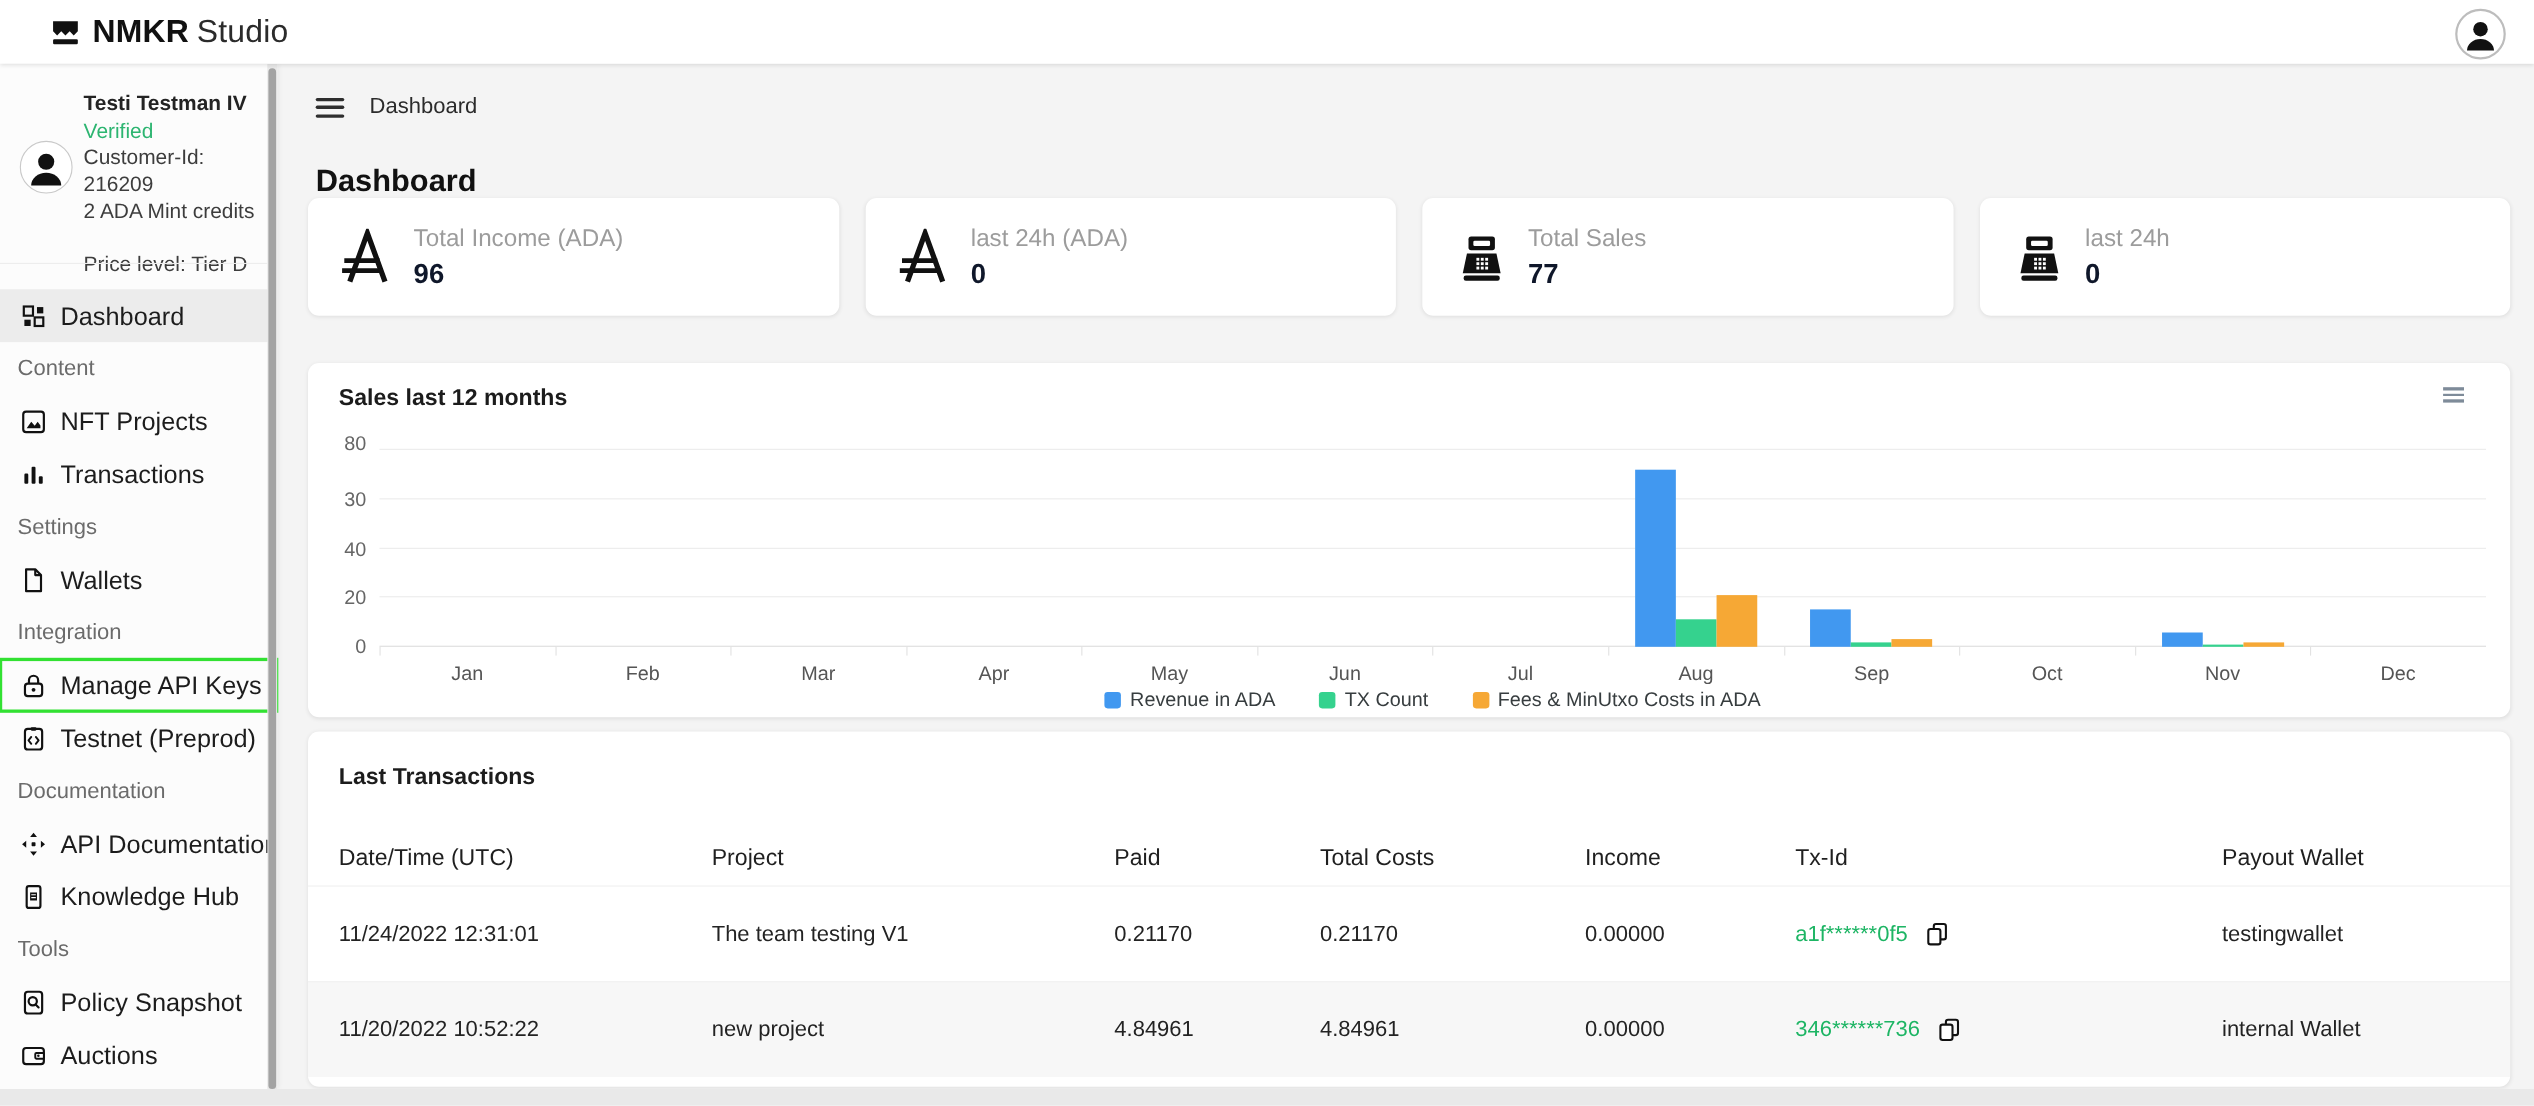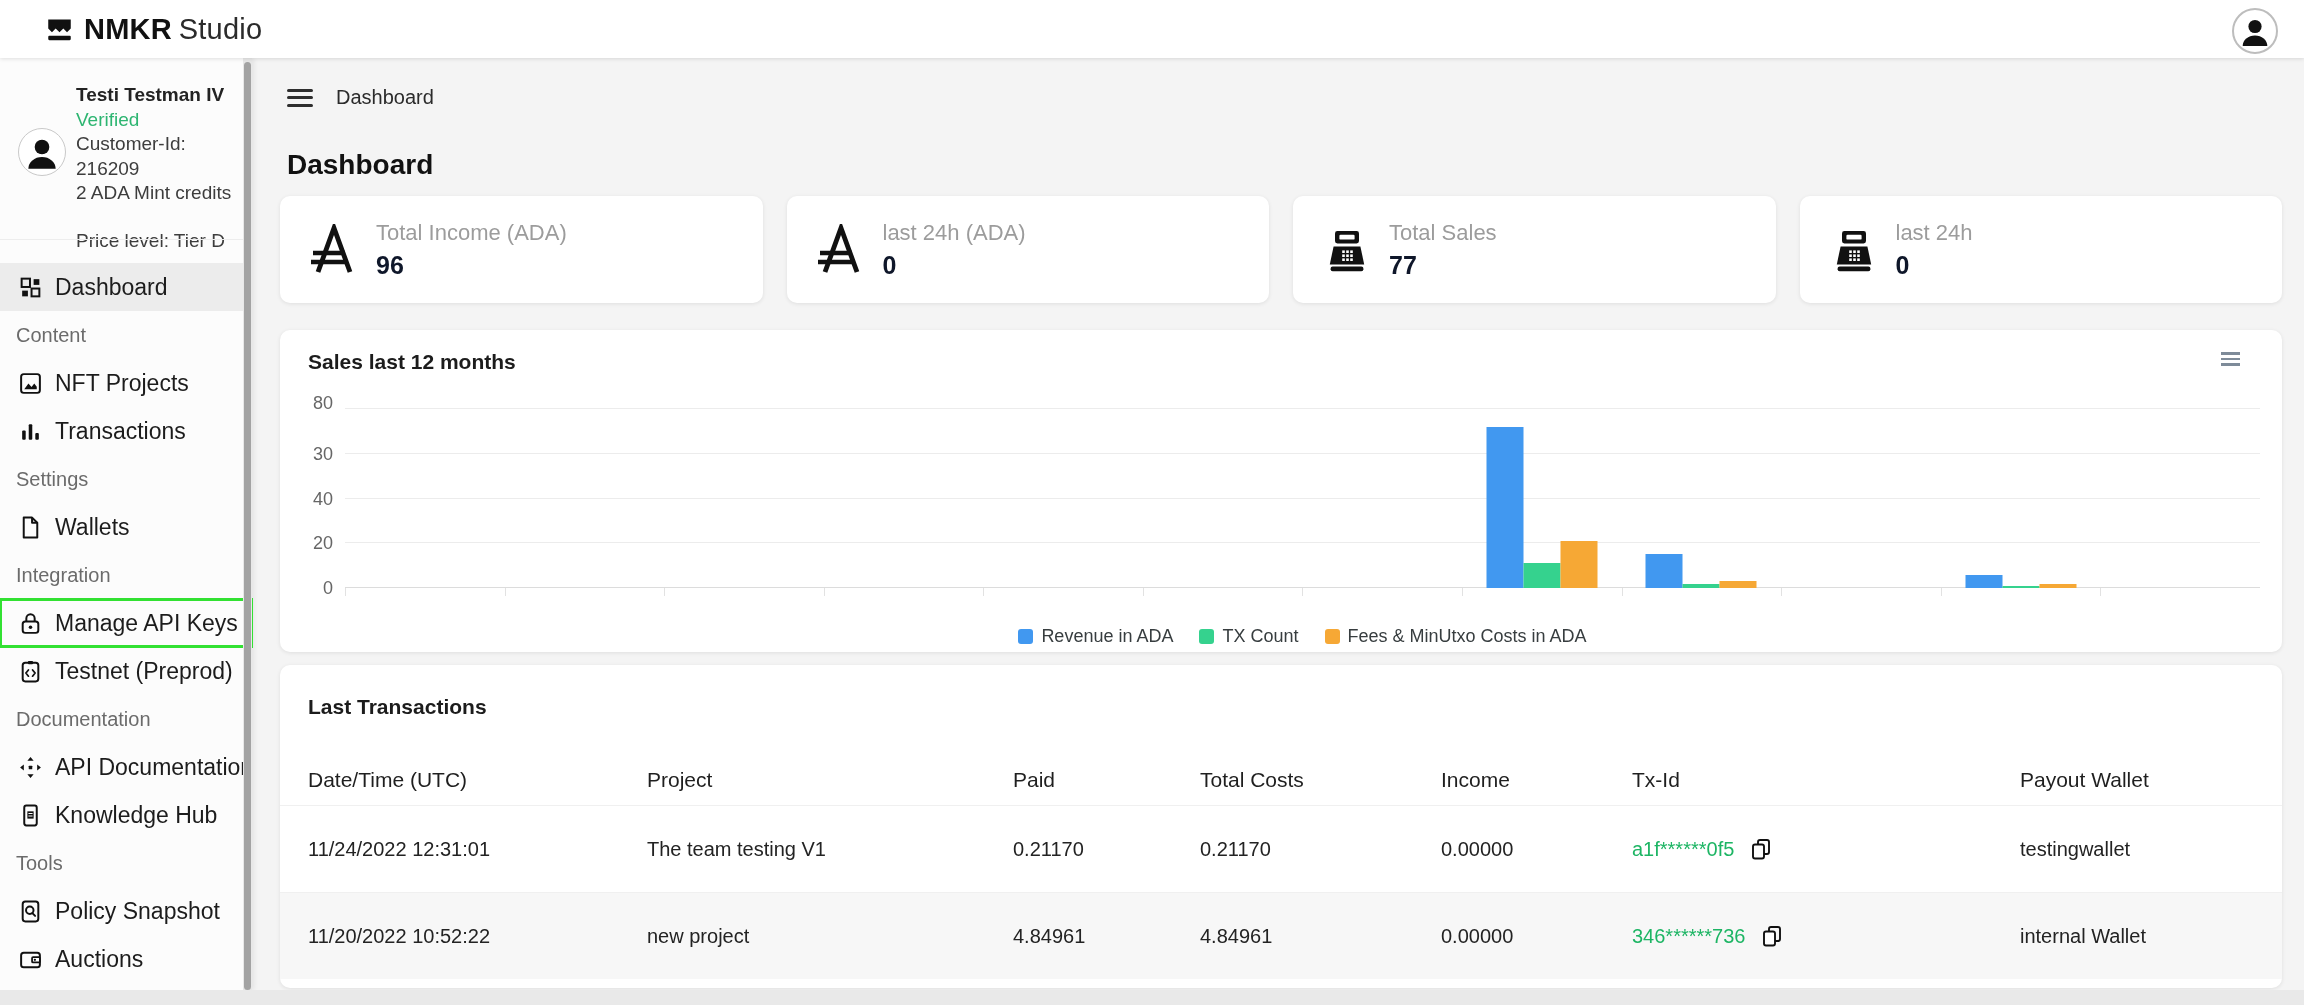--- a/index.html
+++ b/index.html
@@ -41,21 +41,21 @@
   .nicon svg{width:25px;height:25px;}
 
   
   .crumb-row{position:absolute;left:287px;top:86px;display:flex;align-items:center;gap:23px;z-index:5;}
   .burger{width:26px;height:18px;display:flex;flex-direction:column;justify-content:space-between;cursor:pointer;}
   .burger span{display:block;height:3px;background:#2e2e2e;border-radius:2px;}
   .crumb-label{font-size:20px;color:#2b2b2b;}
   .page-title{position:absolute;left:287px;top:149px;font-size:28px;font-weight:bold;color:#111;}
 
   
-  .cards-row{position:absolute;left:280px;top:196px;width:2002px;height:107px;display:flex;gap:24px;}
+  .cards-row{position:absolute;left:280px;top:180px;width:2002px;height:107px;display:flex;gap:24px;}
   .stat-card{flex:1;background:#fff;border-radius:10px;box-shadow:0 1px 4px rgba(0,0,0,.09);
              display:flex;align-items:center;padding-left:28px;box-sizing:border-box;}
   .stat-icon{width:52px;height:56px;display:flex;align-items:center;justify-content:center;flex:none;}
   .stat-icon svg{width:48px;height:52px;}
   .stat-text{margin-left:16px;display:flex;flex-direction:column;gap:5px;}
   .stat-label{font-size:22px;font-weight:500;color:#9c9c9c;}
   .stat-value{font-size:25px;font-weight:bold;color:#0f172a;}
 
   
   .chart-card{position:absolute;left:280px;top:330px;width:2002px;height:322px;background:#fff;
@@ -67,21 +67,21 @@
   .gridline{position:absolute;left:0;right:0;height:1px;background:#ececec;}
   .gridline.zero{background:#dcdcdc;}
   .ytick{position:absolute;left:-58px;width:46px;text-align:right;font-size:18px;color:#666;height:20px;line-height:20px;}
   .bars-row{position:absolute;left:0;right:0;top:0;bottom:0;display:flex;}
   .bar-col{flex:1;position:relative;}
   .bar-col .tick{position:absolute;left:0;bottom:-8px;width:1px;height:8px;background:#e2e2e2;}
   .bar-group{position:absolute;left:50%;transform:translateX(-50%);bottom:0;display:flex;align-items:flex-end;}
   .bar{width:37px;}
   .months-row{position:absolute;left:65px;top:272px;width:1915px;display:flex;}
   .month-label{flex:1;text-align:center;font-size:18px;color:#555;}
-  .legend-row{position:absolute;left:65px;top:296px;width:1915px;display:flex;justify-content:center;gap:26px;}
+  .legend-row{position:absolute;left:65px;top:296px;width:1915px;display:flex;justify-content:center;gap:40px;}
   .legend-item{display:flex;align-items:center;gap:8px;cursor:pointer;}
   .legend-swatch{width:15px;height:15px;border-radius:3px;}
   .legend-label{font-size:18px;color:#373d3f;}
 
   
   .table-card{position:absolute;left:280px;top:665px;width:2002px;height:323px;background:#fff;
               border-radius:10px;box-shadow:0 1px 4px rgba(0,0,0,.09);overflow:hidden;}
   .table-title{position:absolute;left:28px;top:30px;font-size:21px;font-weight:bold;color:#1c1c1c;}
   .ttable{position:absolute;left:0;right:0;top:90px;}
   .trow{display:grid;grid-template-columns:339px 366px 187px 241px 191px 388px 1fr;
@@ -473,20 +473,34 @@
           <div class="bar-col">
             <div class="tick"></div>
             <div class="bar-group">
               <div class="bar" style="background: rgb(65, 152, 240); height: 0px;"></div>
               <div class="bar" style="background: rgb(53, 210, 142); height: 0px;"></div>
               <div class="bar" style="background: rgb(246, 168, 53); height: 0px;"></div>
             </div>
           </div>
         </div>
     </div>
+    <div class="months-row" id="months-row">
+        <div class="month-label">Jan</div>
+        <div class="month-label">Feb</div>
+        <div class="month-label">Mar</div>
+        <div class="month-label">Apr</div>
+        <div class="month-label">May</div>
+        <div class="month-label">Jun</div>
+        <div class="month-label">Jul</div>
+        <div class="month-label">Aug</div>
+        <div class="month-label">Sep</div>
+        <div class="month-label">Oct</div>
+        <div class="month-label">Nov</div>
+        <div class="month-label">Dec</div>
+      </div>
     <div class="legend-row" id="legend-row">
         <div class="legend-item">
           <span class="legend-swatch" style="background: rgb(65, 152, 240);"></span>
           <span class="legend-label">Revenue in ADA</span>
         </div>
         <div class="legend-item">
           <span class="legend-swatch" style="background: rgb(53, 210, 142);"></span>
           <span class="legend-label">TX Count</span>
         </div>
         <div class="legend-item">

